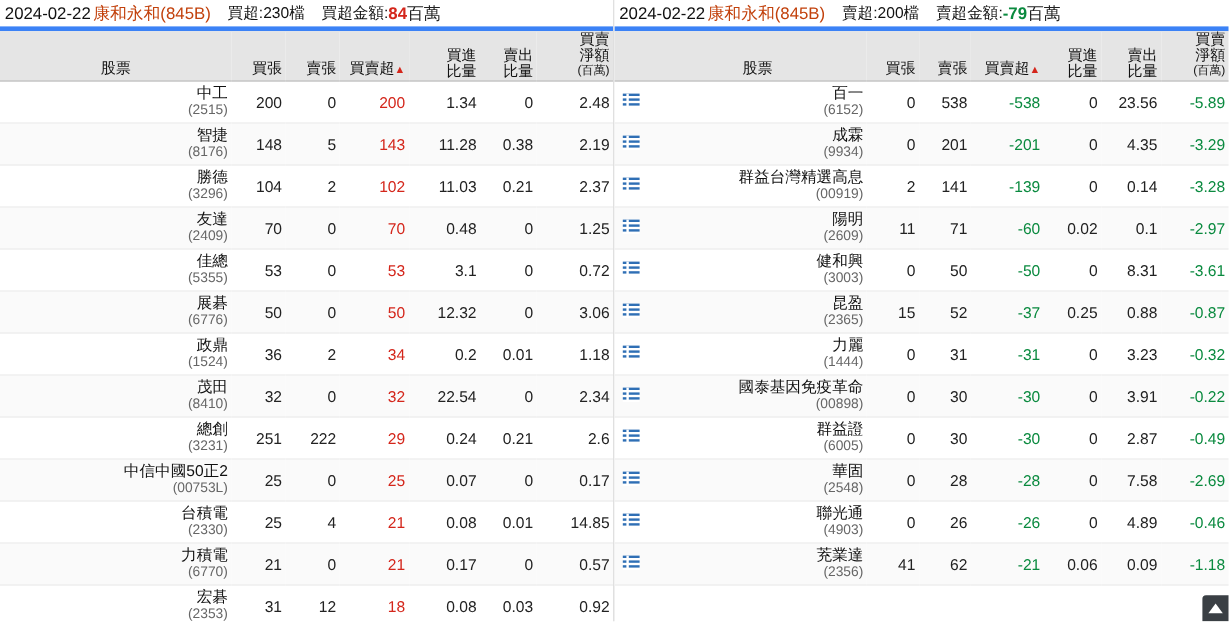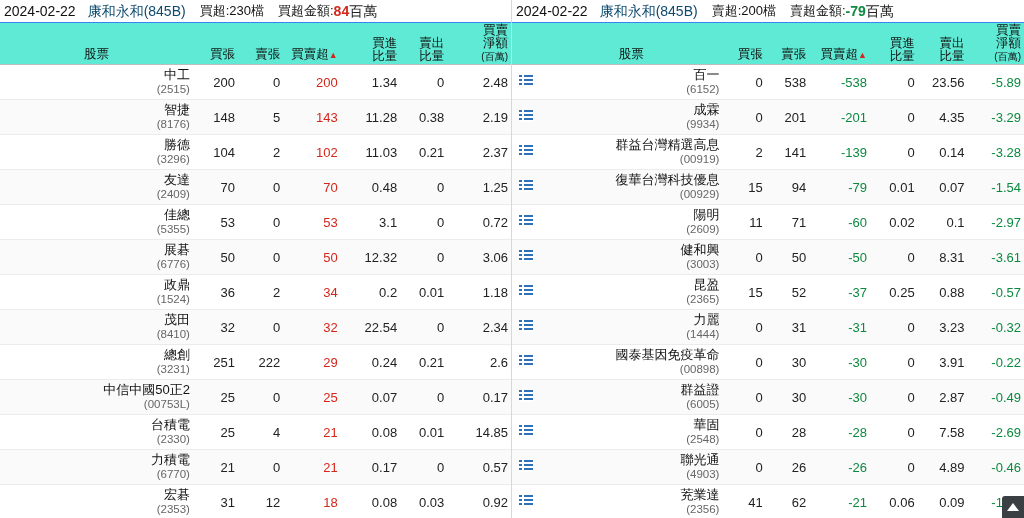--- a/index.html
+++ b/index.html
@@ -10,44 +10,44 @@
     font-size:13px;color:#222;
     overflow:hidden;
   }
   .wrap{display:flex;width:1024px;height:518px;}
   .panel{width:512px;height:518px;box-sizing:border-box;position:relative;overflow:hidden;}
   .panel.left{border-right:1px solid #d8d8d8;}
 
   
   .titlebar{
     height:22px;line-height:22px;
-    border-bottom:1px solid #3b82f6;
+    border-bottom:4px solid #3b82f6;
     display:flex;align-items:center;
     padding-left:4px;
     font-size:14px;white-space:nowrap;
     background:#ffffff;
   }
   .titlebar .date{font-size:14px;color:#111;}
-  .titlebar .stock{font-size:14px;color:#0c4a6e;margin-left:12px;}
+  .titlebar .stock{font-size:14px;color:#c2410c;margin-left:2px;}
   .titlebar .seg{margin-left:14px;font-size:13px;color:#111;}
   .titlebar .num-red{color:#d4261b;font-weight:bold;}
   .titlebar .num-green{color:#0a8a3f;font-weight:bold;}
   .titlebar .bold{font-weight:normal;}
 
   
   table{border-collapse:collapse;width:100%;table-layout:fixed;}
   thead th{
     font-weight:normal;
     font-size:12.5px;
     color:#111;
     border-bottom:1px solid #bdbdbd;
     padding:1px 3px;
     vertical-align:bottom;
     text-align:right;
-    background:#5eead4;
+    background:#e5e5e5;
     height:34px;
     box-sizing:border-box;
   }
   thead th.c-name{text-align:center;}
   thead th .hdr2{display:block;line-height:13px;}
   thead th .small{font-size:10px;}
   .sortmark{color:#d4261b;font-size:9px;}
 
   tbody td{
     padding:2px 3px;
@@ -405,33 +405,20 @@
           <td>2</td>
           <td>141</td>
           <td class="neg">-139</td>
           <td>0</td>
           <td>0.14</td>
           <td class="neg">-3.28</td>
         </tr>
         <tr>
           <td class="icn"><span class="grid-icon"></span></td>
           <td class="nm">
-              <span class="n">復華台灣科技優息</span>
-              <span class="code">(00929)</span>
-            </td>
-          <td>15</td>
-          <td>94</td>
-          <td class="neg">-79</td>
-          <td>0.01</td>
-          <td>0.07</td>
-          <td class="neg">-1.54</td>
-        </tr>
-        <tr>
-          <td class="icn"><span class="grid-icon"></span></td>
-          <td class="nm">
               <span class="n">陽明</span>
               <span class="code">(2609)</span>
             </td>
           <td>11</td>
           <td>71</td>
           <td class="neg">-60</td>
           <td>0.02</td>
           <td>0.1</td>
           <td class="neg">-2.97</td>
         </tr>
@@ -452,21 +439,21 @@
           <td class="icn"><span class="grid-icon"></span></td>
           <td class="nm">
               <span class="n">昆盈</span>
               <span class="code">(2365)</span>
             </td>
           <td>15</td>
           <td>52</td>
           <td class="neg">-37</td>
           <td>0.25</td>
           <td>0.88</td>
-          <td class="neg">-0.57</td>
+          <td class="neg">-0.87</td>
         </tr>
         <tr>
           <td class="icn"><span class="grid-icon"></span></td>
           <td class="nm">
               <span class="n">力麗</span>
               <span class="code">(1444)</span>
             </td>
           <td>0</td>
           <td>31</td>
           <td class="neg">-31</td>

